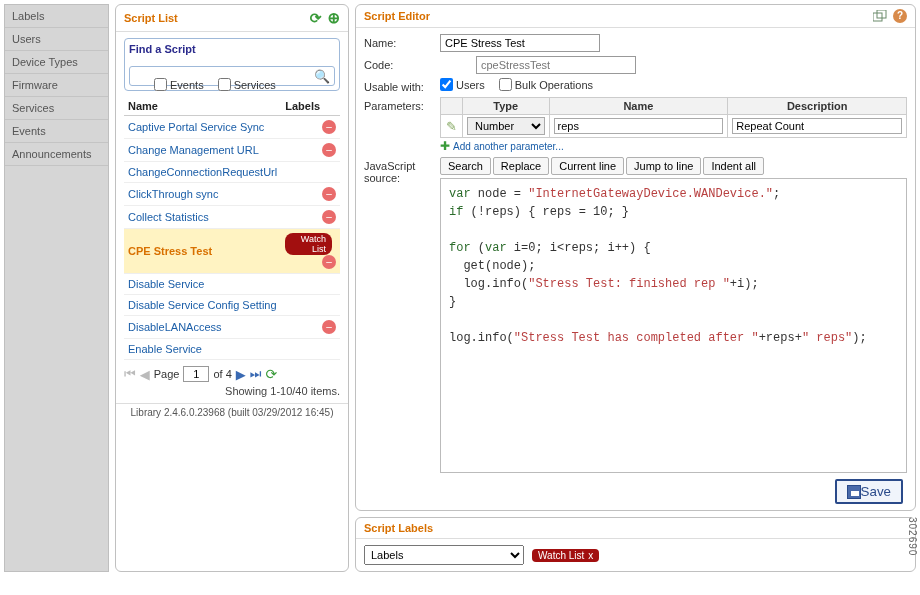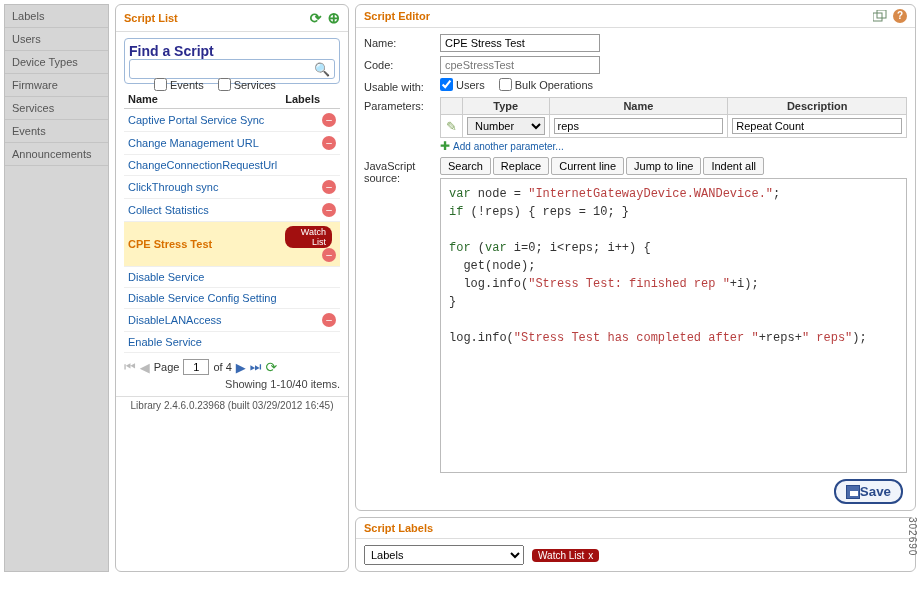--- a/index.html
+++ b/index.html
@@ -10,21 +10,21 @@
   .nav-item.selected { background: #c7c7c7; font-weight: bold; color: #333; }
 
   .panel { border: 1px solid #c0c0c0; border-radius: 6px; background: #fff; }
   .panel-header { padding: 4px 8px; color: #d87000; font-weight: bold; font-size: 11px; display: flex; justify-content: space-between; align-items: center; border-bottom: 1px solid #ddd; }
   .panel-body { padding: 6px 8px; }
 
   .script-list { width: 234px; }
   .script-editor-col { flex: 1; display: flex; flex-direction: column; gap: 6px; }
 
   .find-box { border: 1px solid #9fb9d9; border-radius: 4px; padding: 4px; margin-bottom: 6px; }
-  .find-title { color: #2a2a8c; font-weight: bold; font-size: 14px; margin-bottom: 0; }
+  .find-title { color: #2a2a8c; font-weight: bold; font-size: 11px; margin-bottom: 11px; }
   .find-input-wrap { display: flex; align-items: center; border: 1px solid #9fb9d9; border-radius: 3px; padding: 1px 3px; }
   .find-input { flex: 1; border: none; outline: none; font-size: 11px; padding: 2px; }
   .mag-icon { font-size: 13px; color: #888; cursor: pointer; }
 
   .list-table { width: 100%; border-collapse: collapse; }
   .list-table th { text-align: left; padding: 3px 4px; font-weight: bold; color: #222; border-bottom: 1px solid #ccc; }
   .list-row td { padding: 4px 4px; border-bottom: 1px solid #eee; }
   .list-row a { color: #1b5ea8; text-decoration: none; cursor: pointer; }
   .list-row.selected { background: #fff3c2; }
   .list-row.selected a { color: #d87000; font-weight: bold; }
@@ -38,39 +38,39 @@
   .pg-btn { cursor:pointer; color:#3a6ab3; font-size:13px; }
   .pg-btn.dis { color:#bbb; cursor:default; }
   .refresh-icon { color:#3a9b3a; cursor:pointer; font-size:14px; }
   .plus-icon { color:#3a9b3a; cursor:pointer; font-size:15px; font-weight:bold; }
   .showing { text-align:right; padding-top:3px; color:#444; }
   .lib-footer { text-align:center; padding:3px; border-top:1px solid #ddd; color:#555; font-size:10px; }
 
   .editor-body { display: grid; grid-template-columns: 68px 1fr; gap: 4px 8px; align-items:start; }
   .fld-label { text-align:left; color:#333; padding-top:3px; }
   input.txt { width: 160px; border:1px solid #999; padding:2px 4px; font-size:11px; }
-  input.txt[readonly] { color:#777; }
+  input.txt[readonly] { color:#777;margin-left:36px; }
   .chk-row { display:flex; gap:14px; flex-wrap:wrap; align-items:center; }
   .chk-row label { display:flex; align-items:center; gap:3px; cursor:pointer; }
 
   .param-table { width:100%; border-collapse: collapse; }
   .param-table th { background:#f2f2f2; border:1px solid #ccc; padding:2px 6px; text-align:center; font-weight:bold; }
   .param-table td { border:1px solid #ccc; padding:2px 4px; }
   .param-table select, .param-table input { width:100%; border:1px solid #aaa; font-size:11px; padding:1px 3px; }
   .add-param { color:#1b5ea8; cursor:pointer; font-size:10px; padding:3px 0 0 18px; display:inline-block; }
   .row-icon { font-size:13px; cursor:pointer; color:#8a6; }
 
   .js-toolbar { display:flex; gap:2px; margin-bottom:3px; }
   .js-btn { border:1px solid #b0b0b0; background:#f7f7f7; padding:2px 7px; border-radius:2px; cursor:pointer; font-size:11px; }
   .code-area { border:1px solid #bbb; height:295px; padding:6px 8px; font-family: "Courier New", monospace; font-size:12px; line-height:1.5; background:#fff; overflow:auto; }
   .code-area .kw { color:#2a6b2a; }
   .code-area .str { color:#b84040; }
 
   .save-row { display:flex; justify-content:flex-end; padding:6px 4px 0 0; }
-  .save-btn { border:2px solid #2a4a8a; border-radius:12px; background:#f0f4fb; padding:3px 10px; display:flex; align-items:center; cursor:pointer; color:#2a4a8a; font-weight:bold; }
+  .save-btn { border:2px solid #2a4a8a; border-radius:2px; background:#f0f4fb; padding:3px 10px; display:flex; align-items:center; cursor:pointer; color:#2a4a8a; font-weight:normal; }
   .disk-icon { display:inline-block; width:14px; height:14px; background:#4a6aaa; border:1px solid #2a4a8a; position:relative; }
   .disk-icon::after { content:""; position:absolute; bottom:2px; left:3px; width:8px; height:5px; background:#fff; }
 
   .labels-panel .panel-body { display:flex; align-items:center; gap:8px; }
   .labels-panel select { width:160px; font-size:11px; padding:2px; }
   .watch-tag { background:#a20f0f; color:#fff; font-size:10px; padding:1px 6px; border-radius:4px; display:inline-flex; align-items:center; gap:4px; }
   .watch-tag .x { cursor:pointer; }
 
   .hdr-icons { display:flex; gap:6px; align-items:center; }
   .popout-icon svg { display:block; }

